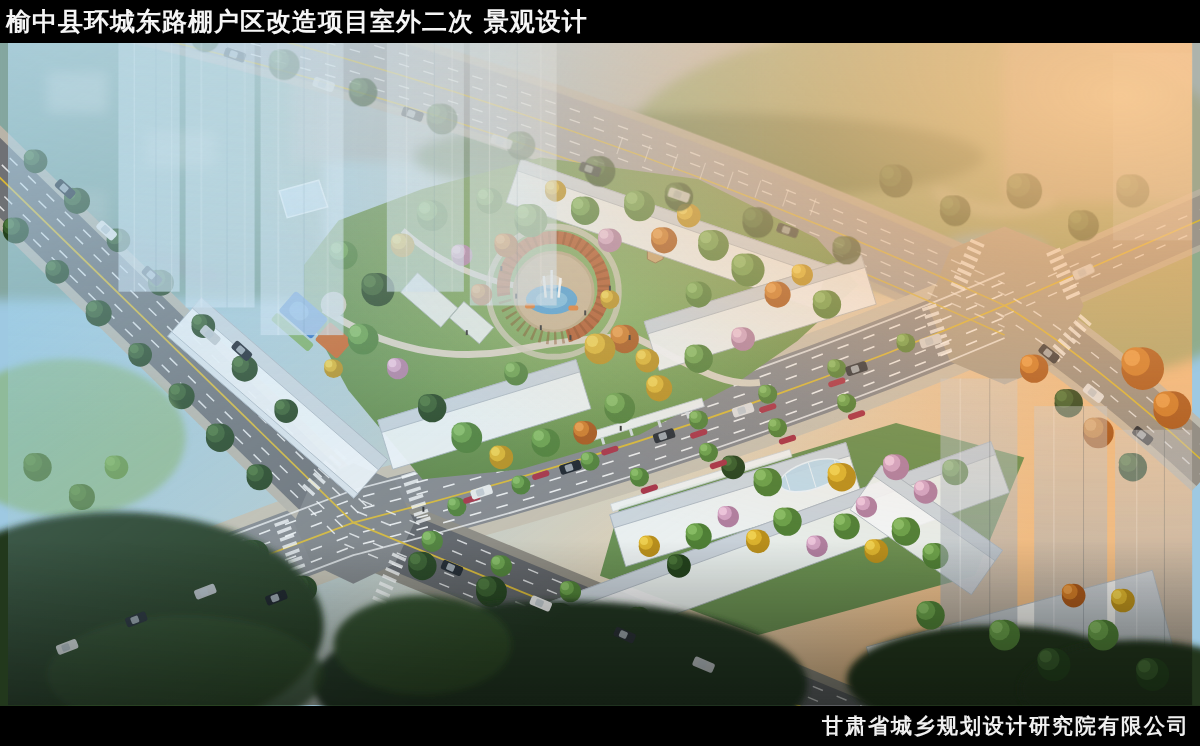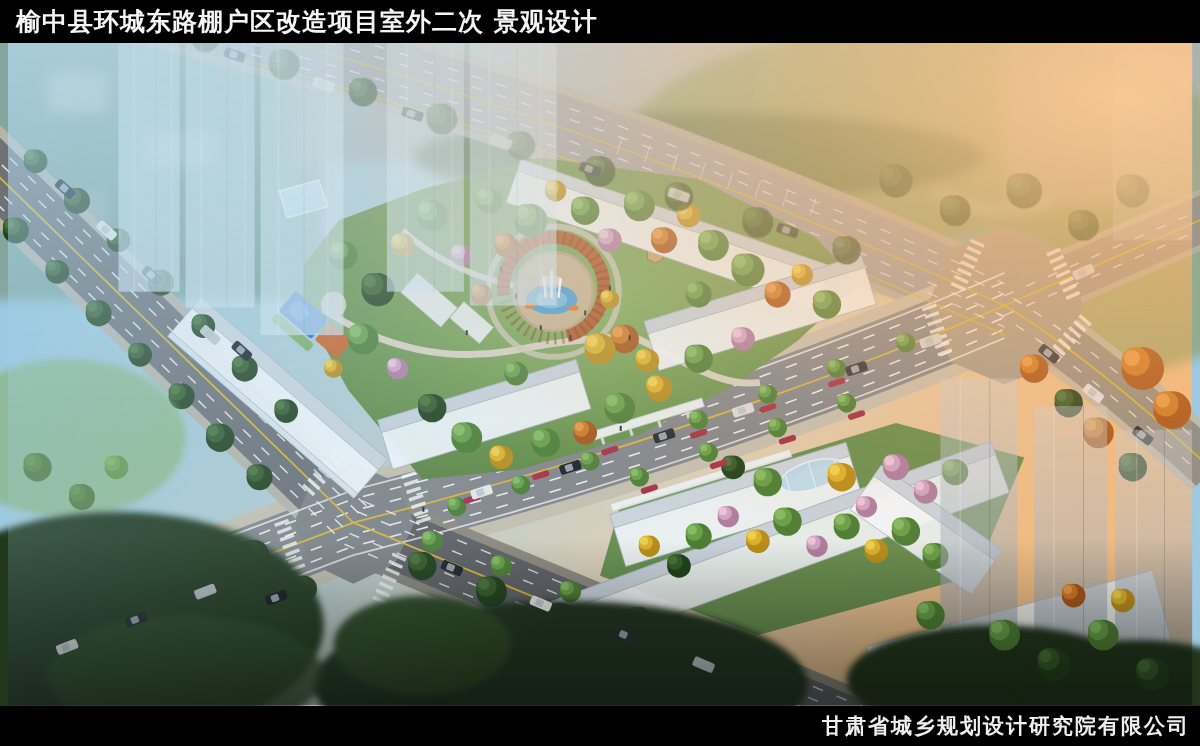--- a/index.html
+++ b/index.html
@@ -1,19 +1,19 @@
 <!DOCTYPE html>
 <html><head>
 <meta charset="utf-8">
 <style>
   html,body{margin:0;padding:0;background:#222;}
   .frame{position:relative;width:1200px;height:746px;background:#000;overflow:hidden;
          font-family:"DejaVu Serif", serif;display:flex;flex-direction:column;}
   .bar{background:#000;display:flex;align-items:center;box-sizing:border-box;}
-  .bar-top{height:44px;padding-left:16px;}
+  .bar-top{height:44px;padding-left:6px;}
   .bar-top .t{color:#f5f5f5;font-size:25px;font-weight:700;letter-spacing:1px;white-space:nowrap;}
   .bar-bottom{height:41px;justify-content:flex-end;padding-right:10px;}
   .bar-bottom .t{color:#efefef;font-size:21px;font-weight:700;letter-spacing:2px;white-space:nowrap;}
   .scene{width:1200px;height:671px;display:block;background:#9ec9e2;}
 </style>
 </head>
 <body>
 
 <div class="frame">
 

